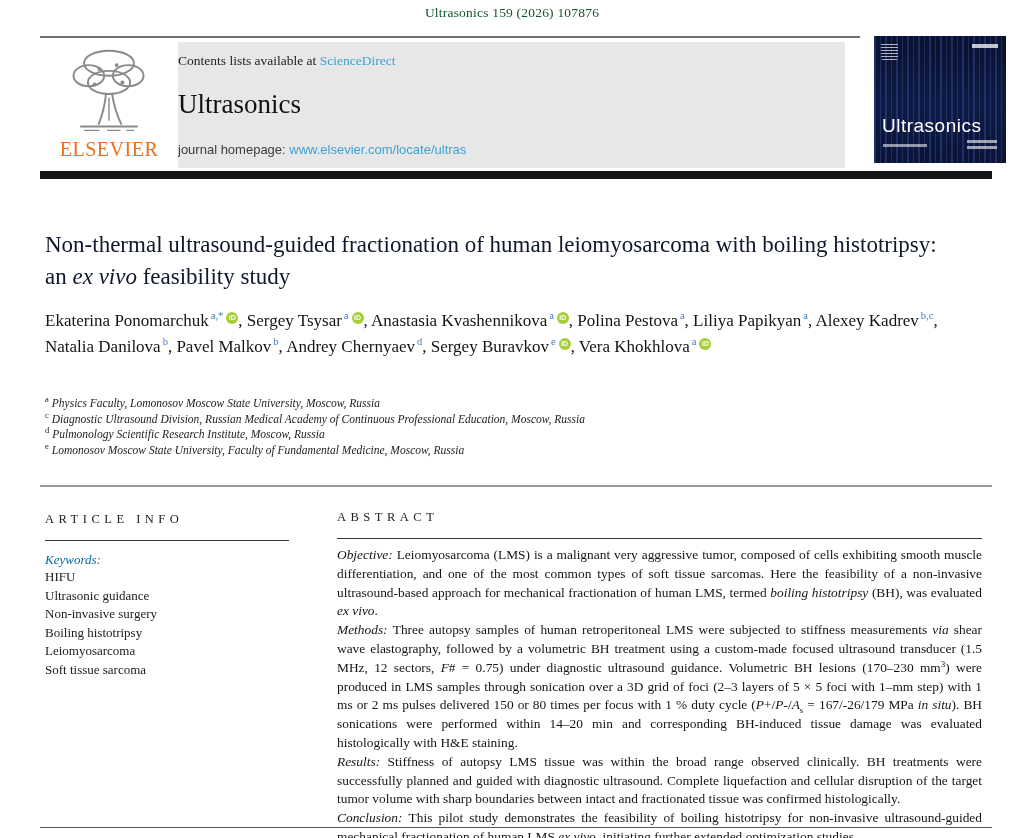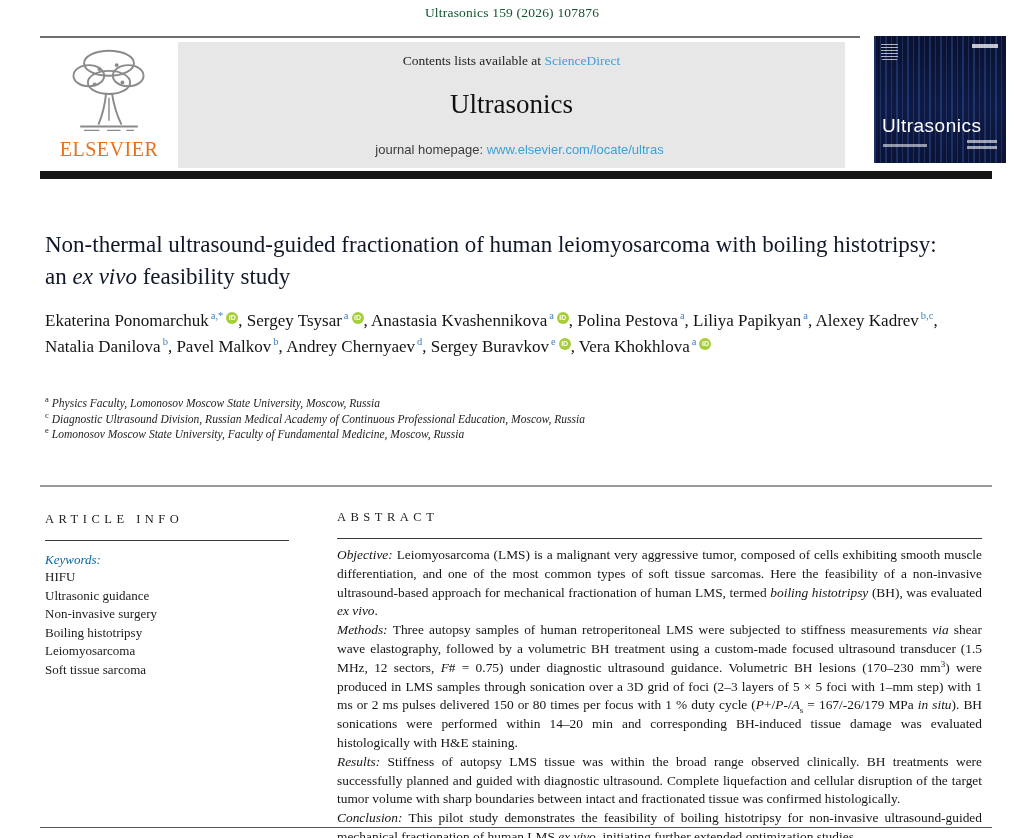--- a/index.html
+++ b/index.html
@@ -11,26 +11,26 @@
     position:absolute;top:5px;left:0;width:100%;text-align:center;
     font-size:13.5px;color:#14532d;letter-spacing:.2px;
   }
   
   .rule-top{position:absolute;top:36px;left:40px;width:820px;height:2px;background:#6f6f6f;}
   .logo-block{position:absolute;top:44px;left:45px;width:128px;height:124px;text-align:center;}
   .logo-tree{width:100px;height:96px;margin:0 auto;display:block;}
   .logo-word{font-size:20px;color:#e9711c;letter-spacing:.5px;margin-top:-2px;font-family:"Liberation Serif",serif;}
   .banner{
     position:absolute;top:42px;left:178px;width:667px;height:126px;background:#e7e7e7;
-    text-align:center;
+    text-align:left;
   }
   .banner .line1{margin-top:11px;font-size:13.5px;color:#222;}
   .banner .line1 .link{color:#3da0d5;}
   .banner .jtitle{margin-top:20px;font-size:27px;color:#111;}
-  .banner .line3{margin-top:22px;font-size:13px;color:#3c3c3c;font-family:"Liberation Sans",sans-serif;margin-left:16px;}
+  .banner .line3{margin-top:22px;font-size:13px;color:#3c3c3c;font-family:"Liberation Sans",sans-serif;}
   .banner .line3 .link{color:#3da0d5;}
   
   .cover{
     position:absolute;top:36px;left:874px;width:132px;height:127px;
     background:
       repeating-linear-gradient(90deg, rgba(70,120,220,.28) 0 2px, rgba(0,0,0,0) 2px 6px, rgba(120,170,255,.18) 6px 7px, rgba(0,0,0,0) 7px 11px),
       linear-gradient(180deg,#0a1130 0%, #0e1a44 55%, #0b1336 100%);
     overflow:hidden;
   }
   .cover-emblem{position:absolute;top:7px;left:7px;width:17px;height:17px;
@@ -129,20 +129,21 @@
 
 <div class="black-bar"></div>
 
 <h1 class="title" style="font-weight:normal;margin:0;"><span>Non-thermal ultrasound-guided fractionation of human leiomyosarcoma with boiling histotripsy: an </span><span class="it">ex vivo</span><span> feasibility study</span></h1>
 
 <div class="authors"><span><span>Ekaterina Ponomarchuk</span><sup>a,*</sup><span class="orcid">iD</span></span>, <span><span>Sergey Tsysar</span><sup>a</sup><span class="orcid">iD</span></span>, <span><span>Anastasia Kvashennikova</span><sup>a</sup><span class="orcid">iD</span></span>, <span><span>Polina Pestova</span><sup>a</sup></span>, <span><span>Liliya Papikyan</span><sup>a</sup></span>, <span><span>Alexey Kadrev</span><sup>b,c</sup></span>, <span><span>Natalia Danilova</span><sup>b</sup></span>, <span><span>Pavel Malkov</span><sup>b</sup></span>, <span><span>Andrey Chernyaev</span><sup>d</sup></span>, <span><span>Sergey Buravkov</span><sup>e</sup><span class="orcid">iD</span></span>, <span><span>Vera Khokhlova</span><sup>a</sup><span class="orcid">iD</span></span></div>
 
 <div class="affils">
     <div><sup>a</sup><span>Physics Faculty, Lomonosov Moscow State University, Moscow, Russia</span></div>
     <div><sup>c</sup><span>Diagnostic Ultrasound Division, Russian Medical Academy of Continuous Professional Education, Moscow, Russia</span></div>
+    <div><sup>d</sup><span>Pulmonology Scientific Research Institute, Moscow, Russia</span></div>
     <div><sup>e</sup><span>Lomonosov Moscow State University, Faculty of Fundamental Medicine, Moscow, Russia</span></div>
   </div>
 
 <div class="rule-mid"></div>
 
 <div class="col-left">
   <div class="sec-head">ARTICLE INFO</div>
   <div class="kw-label">Keywords:</div>
   <div>
       <div class="kw-item">HIFU</div>

